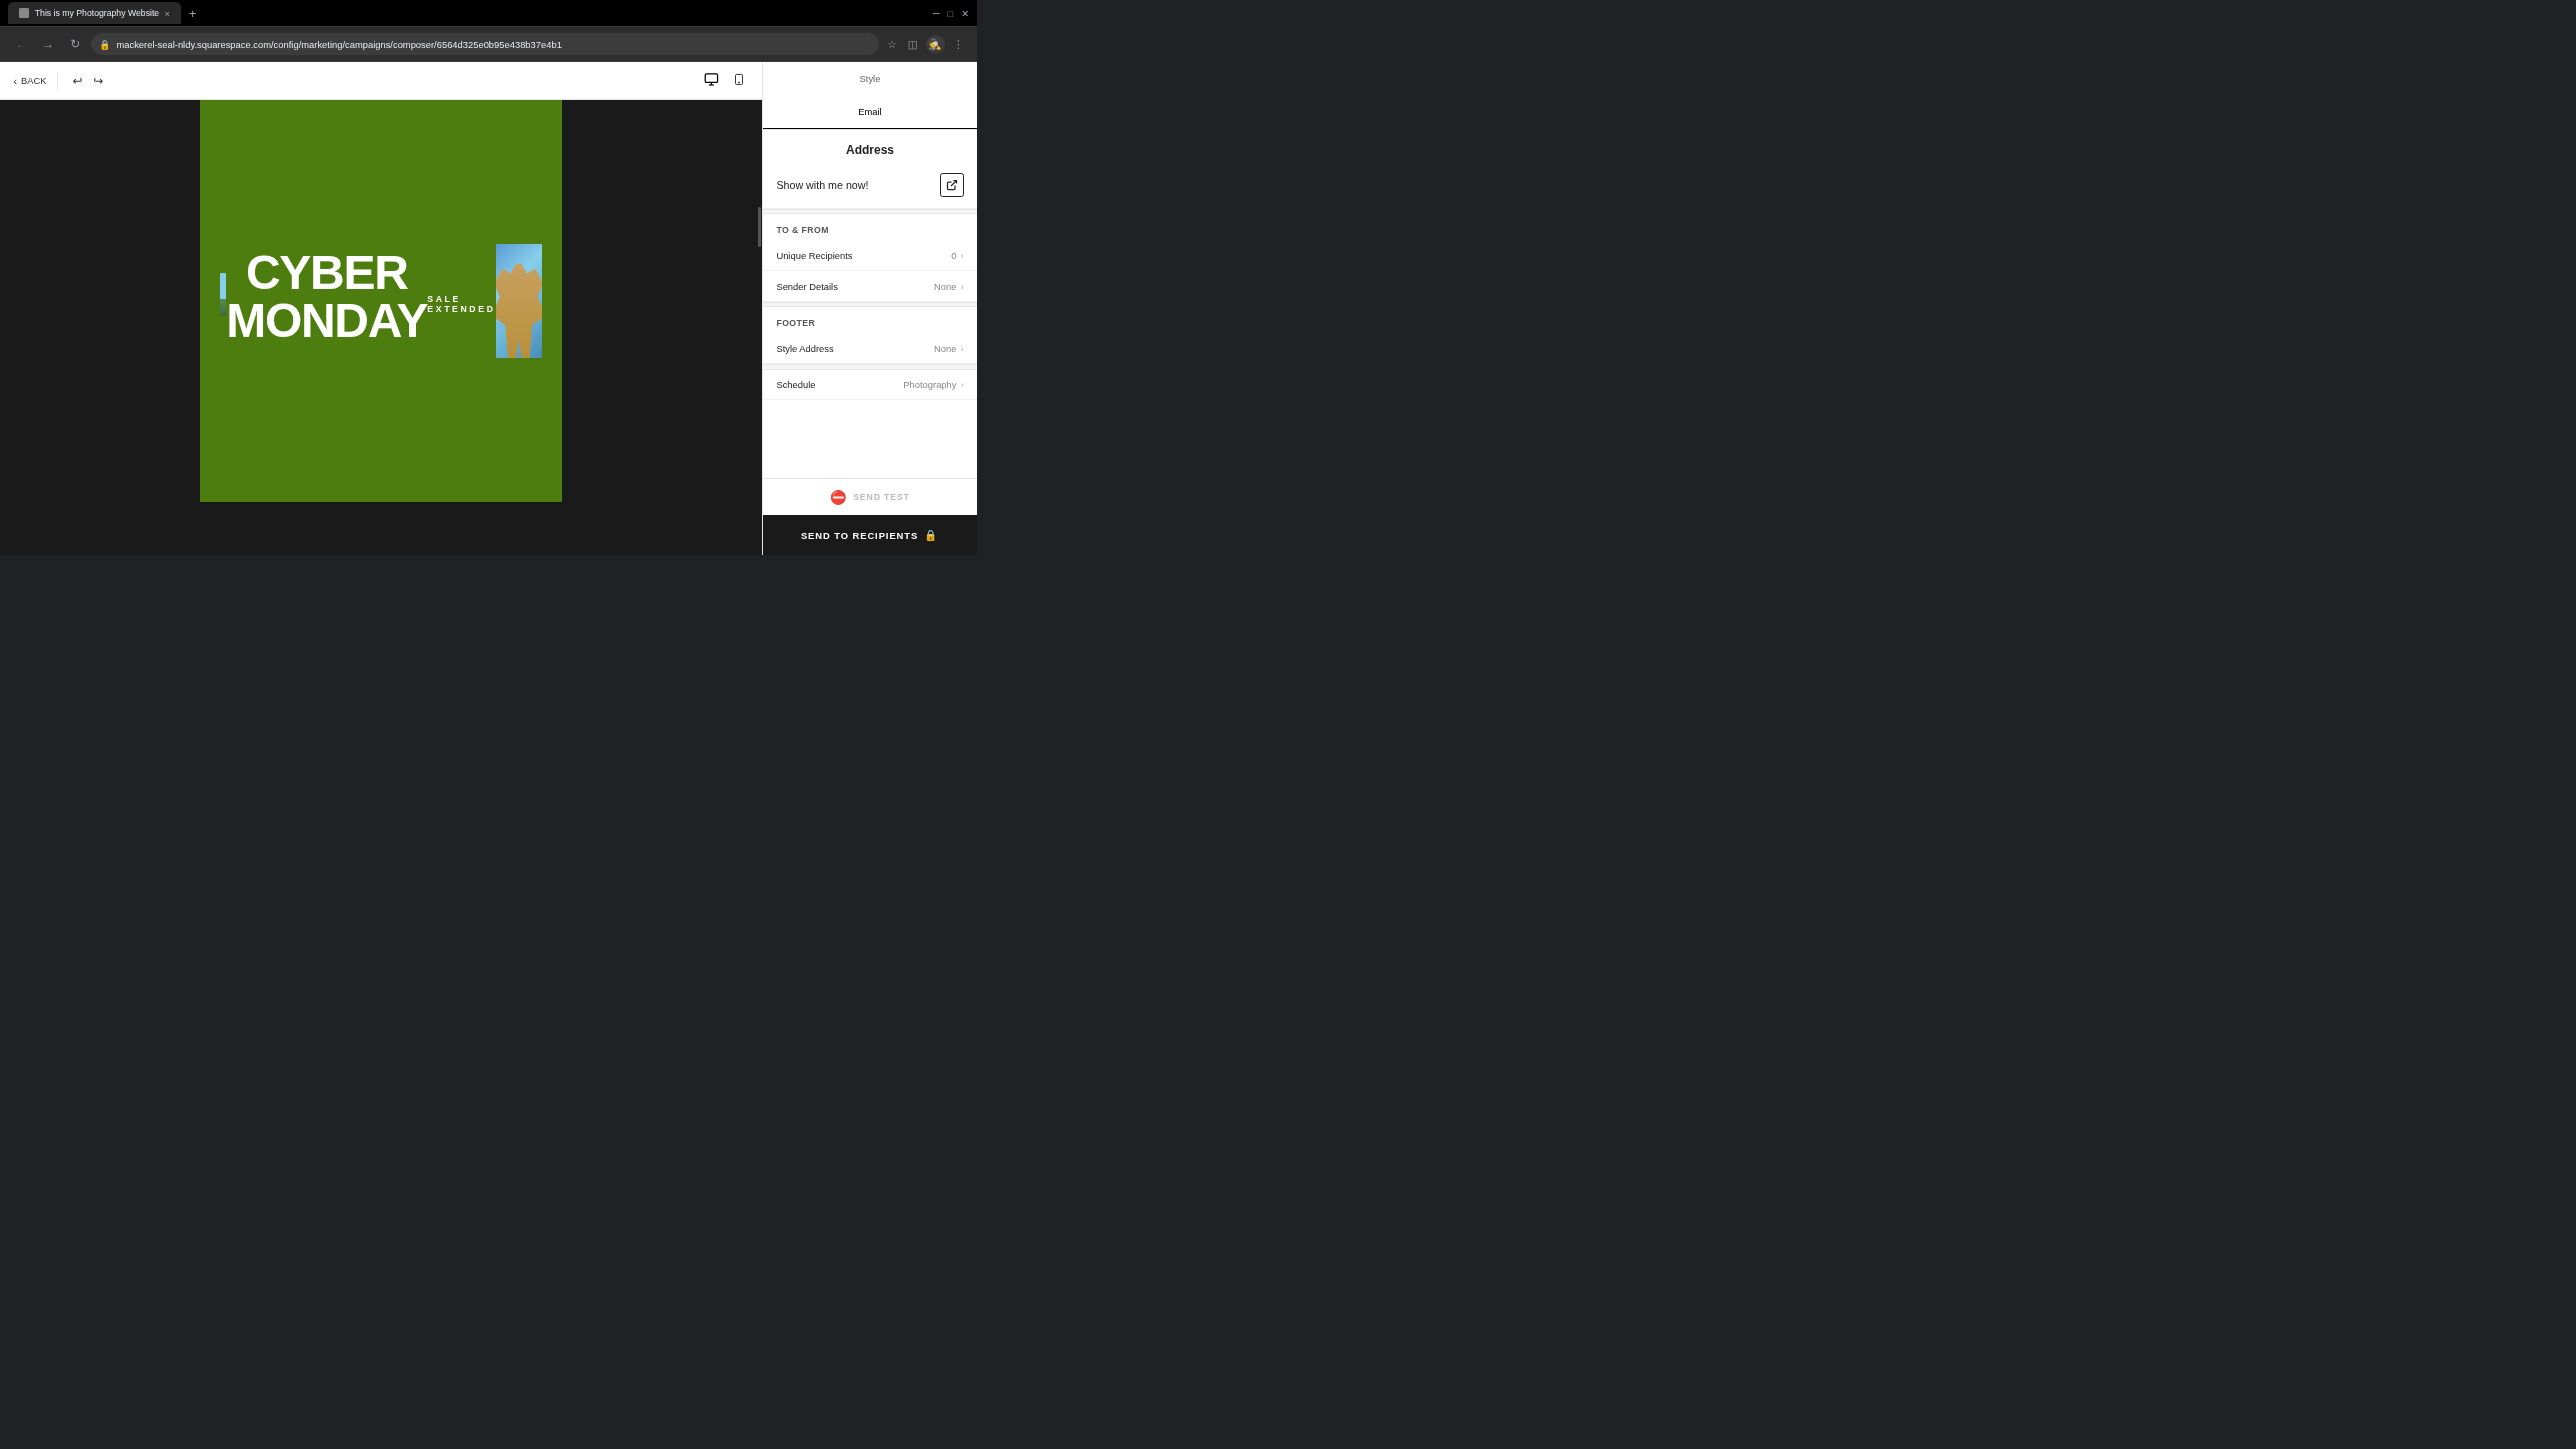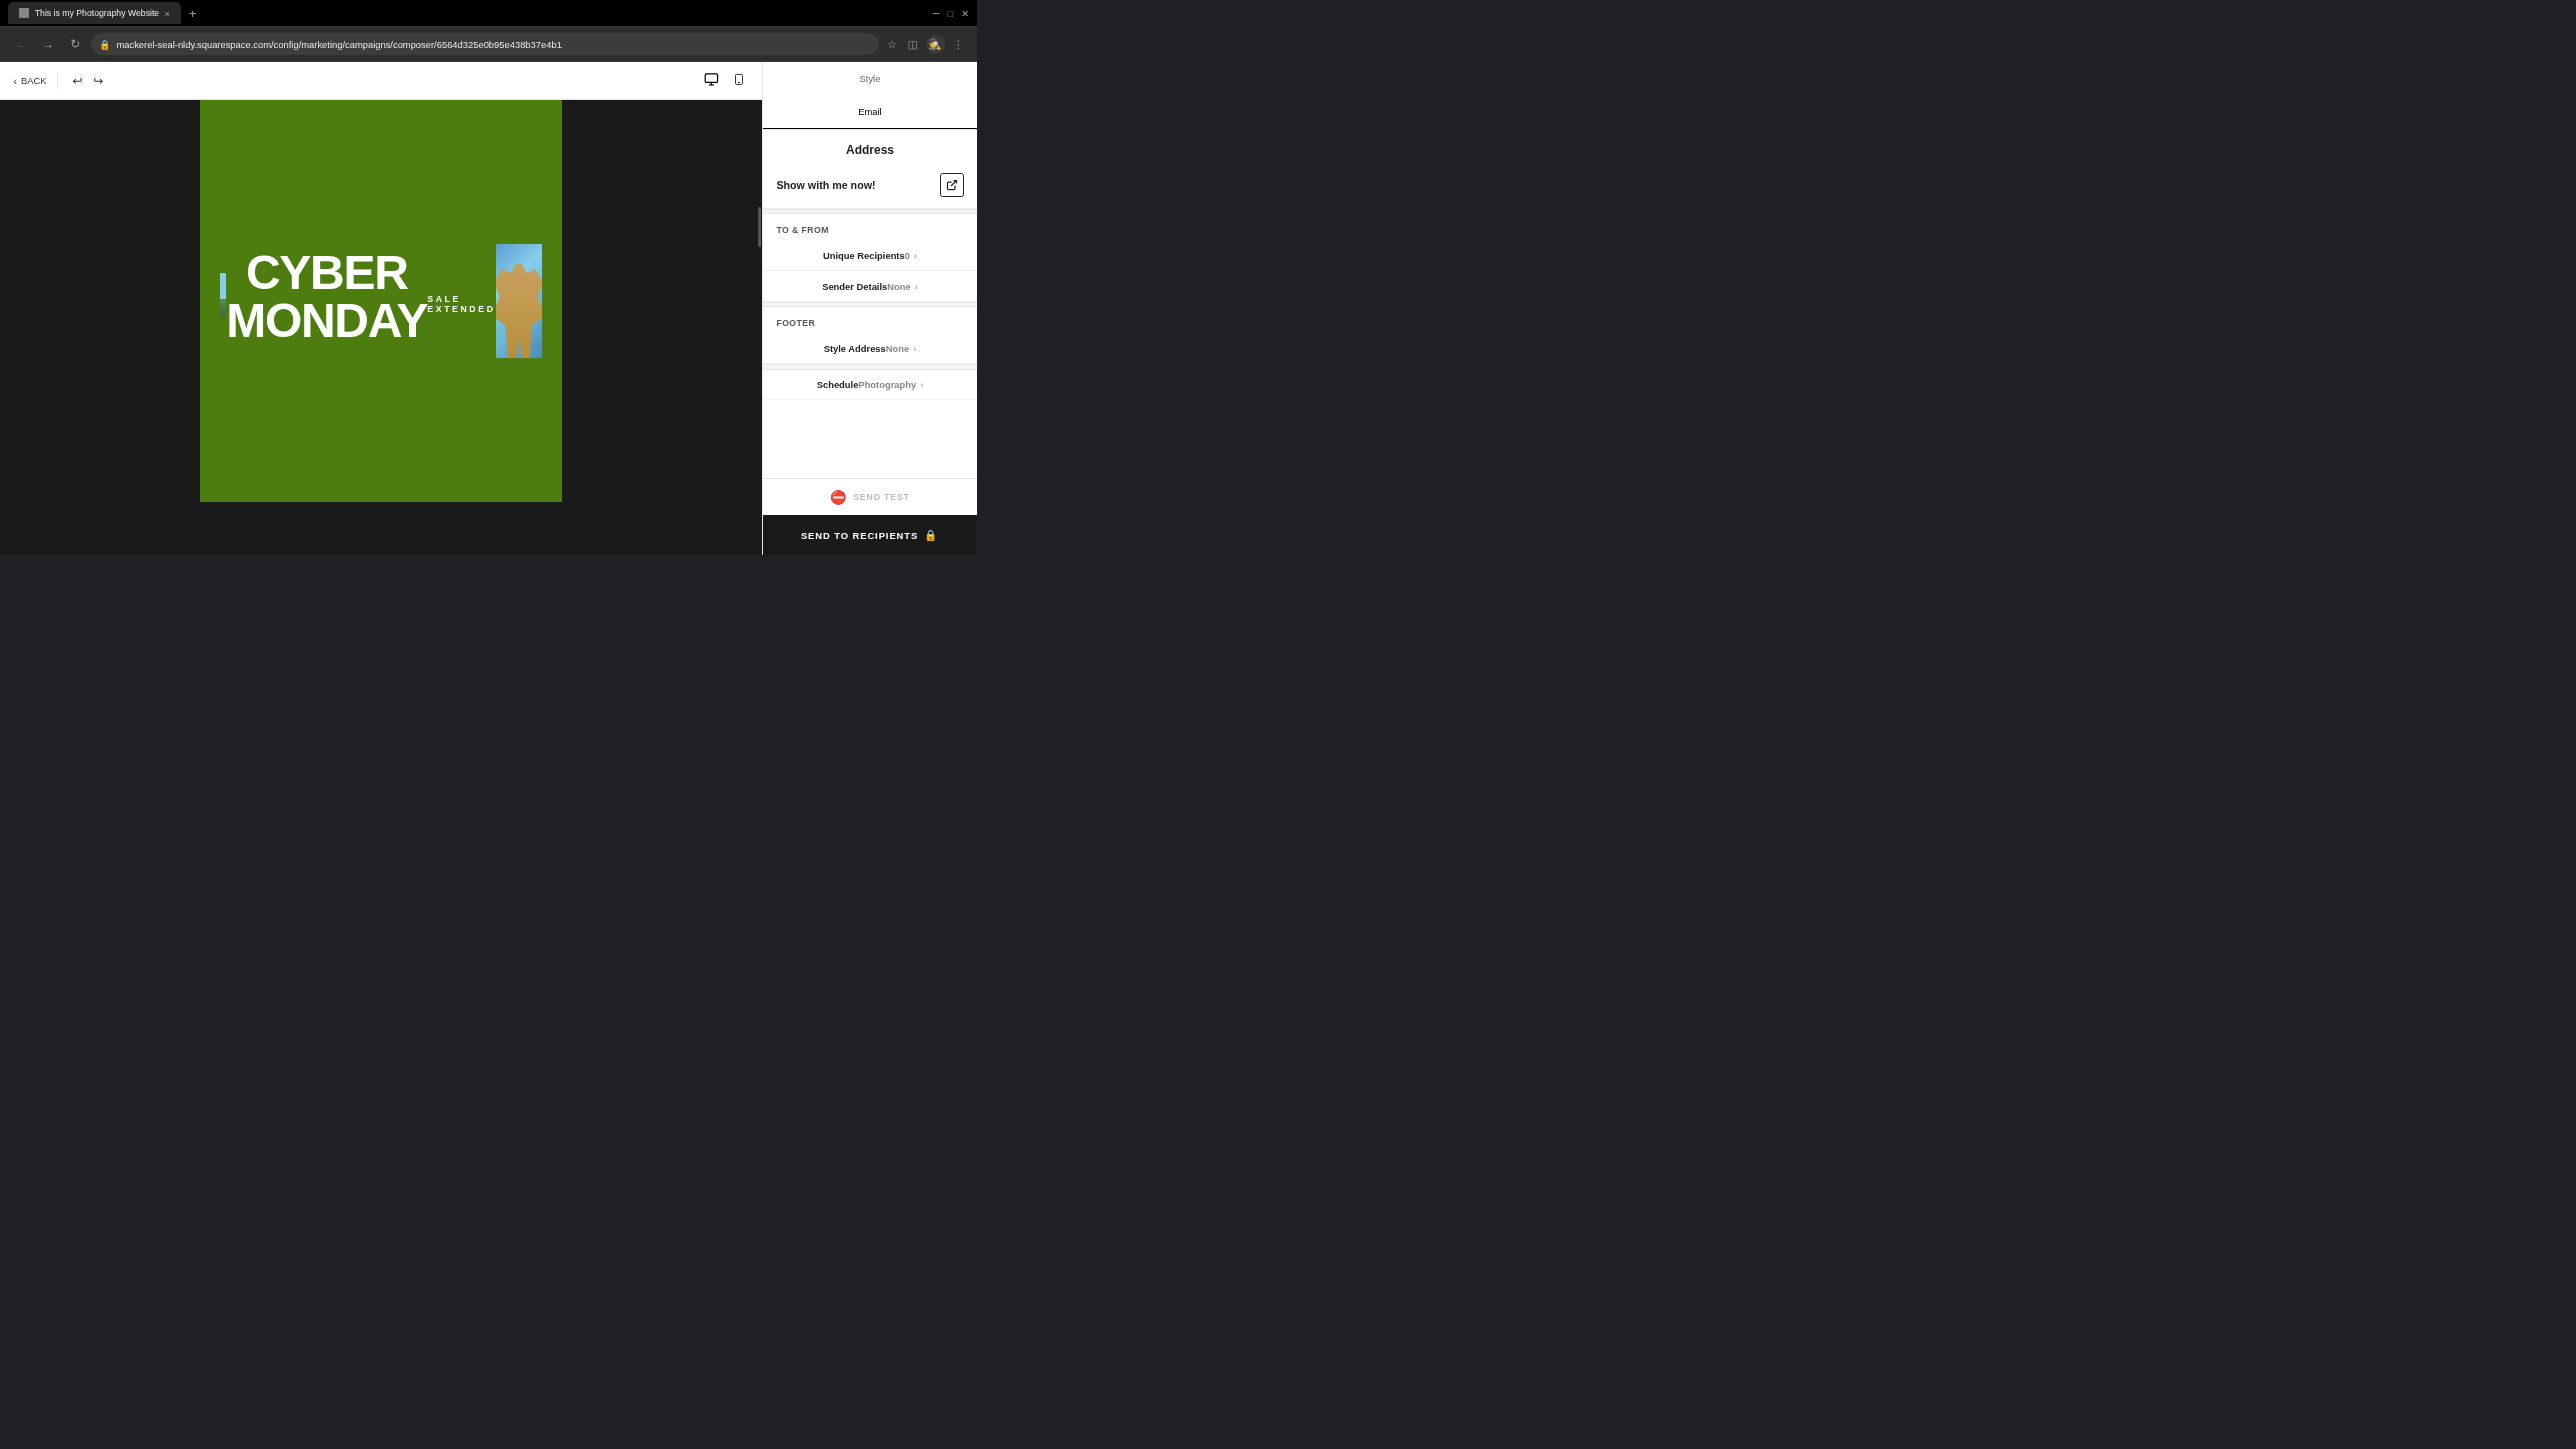--- a/index.html
+++ b/index.html
@@ -45,30 +45,30 @@
     
     .right-panel-tabs { display: flex; border-bottom: 0.7px solid #e5e5e5; background: #fff; flex-direction: column; }
     .panel-tab { flex: 1; text-align: center; padding: 10.7px; font-size: 9.4px; font-weight: 500; color: #666; cursor: pointer; border-bottom: 1.3px solid transparent; }
     .panel-tab.active { color: #000; border-bottom: 1.3px solid #000; }
 
     
     .right-panel { width: 215px; background: #fff; border-left: 0.7px solid #e5e5e5; display: flex; flex-direction: column; overflow-y: auto; }
 
     .panel-section-title { font-size: 8.7px; font-weight: 600; color: #555; letter-spacing: 0.05em; text-transform: uppercase; padding: 10.7px 13.4px 5.4px; }
 
-    .panel-row { display: flex; align-items: center; justify-content: center; padding: 9.4px 13.4px; border-bottom: 0.7px solid #f0f0f0; cursor: pointer; font-weight: bold; }
+    .panel-row { display: flex; align-items: center; justify-content: space-between; padding: 9.4px 13.4px; border-bottom: 0.7px solid #f0f0f0; cursor: pointer; }
     .panel-row-label { font-size: 9.4px; color: #222; }
     .panel-row-value { font-size: 9.4px; color: #888; display: flex; align-items: center; gap: 4px; }
     .panel-row-value .chevron { color: #aaa; font-size: 9.4px; }
 
     .section-divider { height: 5.4px; background: #f5f5f5; border-top: 0.7px solid #e5e5e5; border-bottom: 0.7px solid #e5e5e5; }
 
     
     .show-now-row { display: flex; align-items: center; justify-content: space-between; padding: 10.7px 13.4px; border-bottom: 0.7px solid #f0f0f0; }
-    .show-now-label { font-size: 10.7px; color: #222; font-weight: 700; }
+    .show-now-label { font-size: 10.7px; color: #222; font-weight: 400; }
     .share-icon-btn { width: 24px; height: 24px; border: 1.3px solid #222; border-radius: 2.7px; display: flex; align-items: center; justify-content: center; cursor: pointer; }
 
     
     .campaign-label { font-size: 12px; font-weight: 600; color: #222; text-align: center; padding: 13.4px 13.4px 5.4px; }
 
     
     .send-test-row { display: flex; align-items: center; justify-content: center; padding: 10.7px 13.4px; border-top: 0.7px solid #e5e5e5; color: #bbb; font-size: 8.7px; font-weight: 600; letter-spacing: 0.1em; gap: 5.4px; }
     .send-test-icon { color: #e53935; font-size: 13.4px; }
 
     

